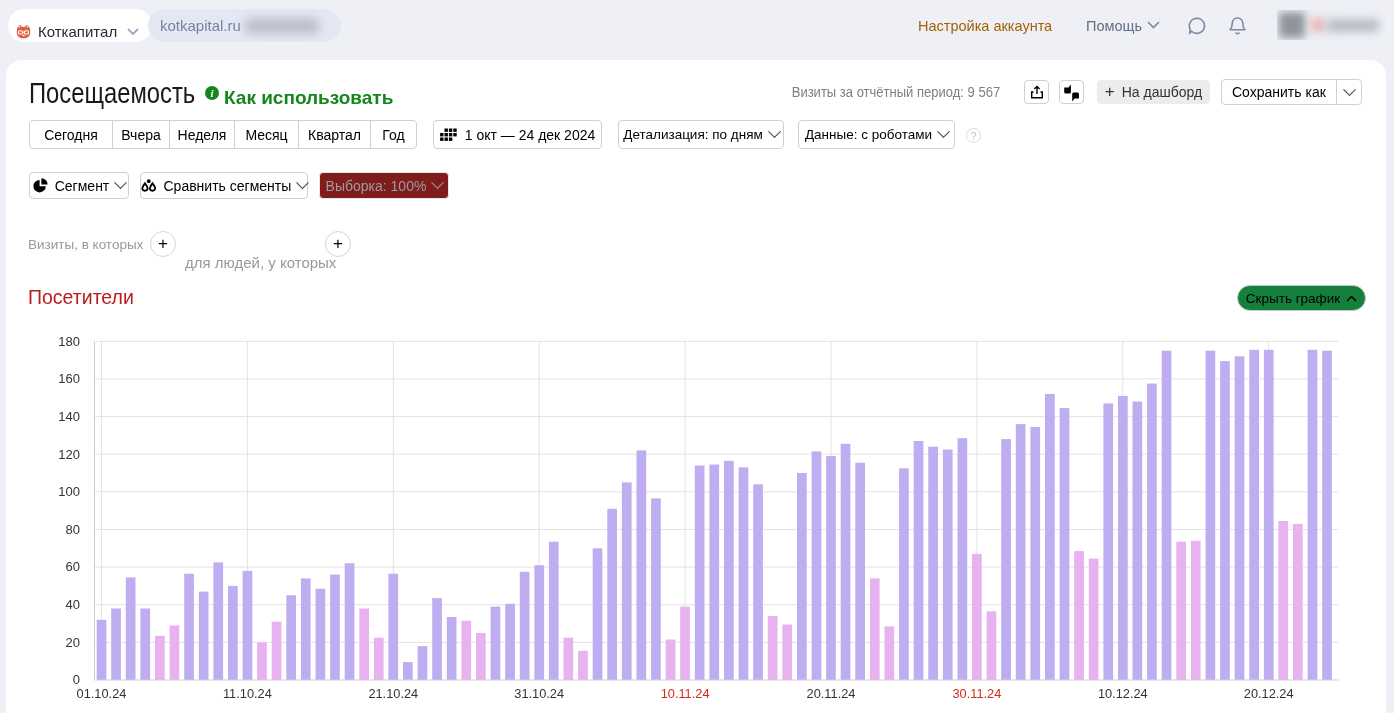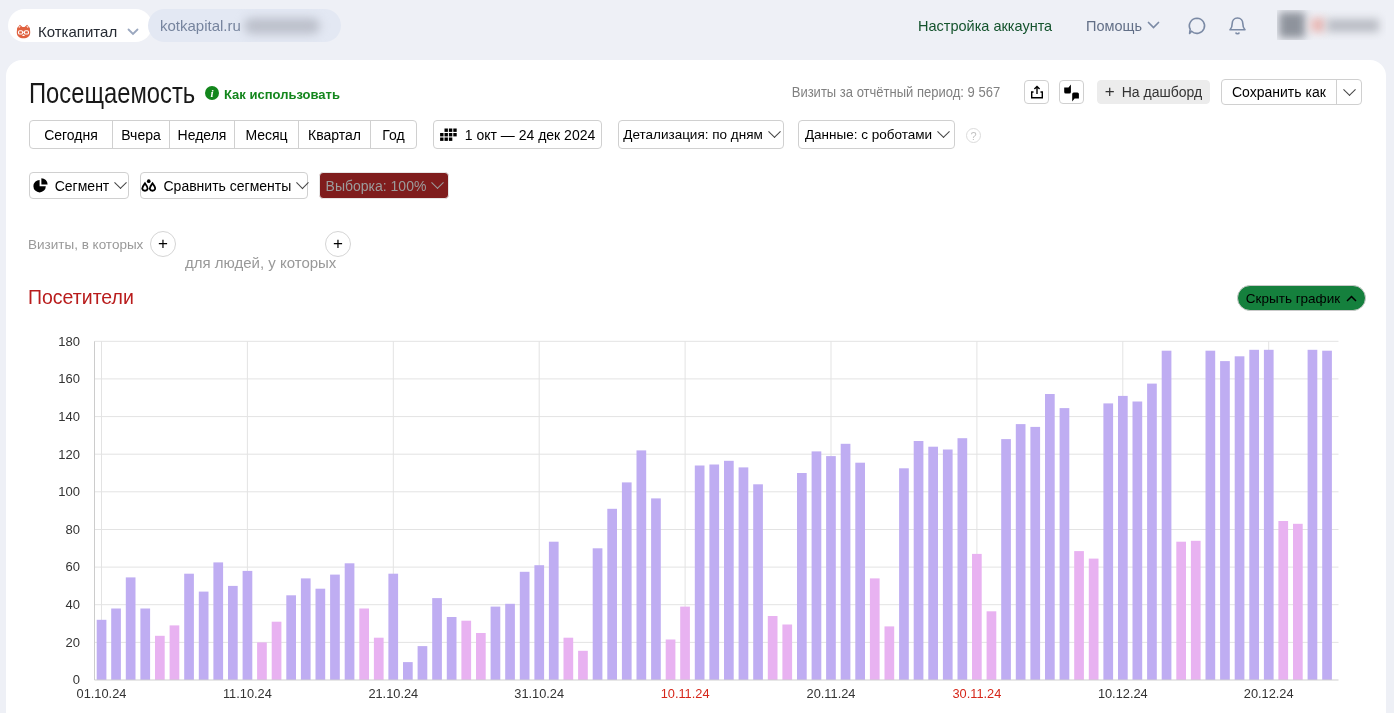--- a/index.html
+++ b/index.html
@@ -29,21 +29,21 @@
   </svg>
   <span style="font-size:15px;color:#262b33">Коткапитал</span>
   <svg width="12" height="8" viewBox="0 0 12 8" style="margin-left:10px">
       <path d="M1.5 1.5 L6 6 L10.5 1.5" fill="none" stroke="#9aa7bf" stroke-width="1.8" stroke-linecap="round"></path>
     </svg>
 </div>
 <div class="abs" style="left:148px;top:9px;width:193px;height:33px;border-radius:17px;background:#e3e8f3;display:flex;align-items:center;padding:0 12px;overflow:hidden">
   <span style="font-size:15px;color:#76849e">kotkapital.ru</span>
   <div style="margin-left:3px;width:76px;height:16px;border-radius:8px;background:#bcc0cb;filter:blur(5px)"></div>
 </div>
-<div class="abs" style="left:918px;top:18px;font-size:14.5px;color:#14532d">Настройка аккаунта</div>
+<div class="abs" style="left:918px;top:18px;font-size:14.5px;color:#a16207">Настройка аккаунта</div>
 <div class="abs" style="left:1086px;top:18px;font-size:14.5px;color:#626f87">Помощь</div>
 <svg class="abs" style="left:1147px;top:21px" width="13" height="9" viewBox="0 0 13 9">
     <path d="M1.5 1.5 L6.5 6.5 L11.5 1.5" fill="none" stroke="#7b8aa5" stroke-width="1.7" stroke-linecap="round"></path>
   </svg>
 <svg class="abs" style="left:1187px;top:16px" width="20" height="20" viewBox="0 0 20 20">
   <path d="M10 2.2 a7.6 7.6 0 1 1 -5.4 13 L2.6 17.4 L3.2 13.2 A7.6 7.6 0 0 1 10 2.2 Z" fill="none" stroke="#7b8aa5" stroke-width="1.6" stroke-linejoin="round"></path>
 </svg>
 <svg class="abs" style="left:1228px;top:16px" width="19" height="20" viewBox="0 0 19 20">
   <path d="M9.5 2 C6 2 4.2 4.6 4.2 7.5 C4.2 11.5 2.8 12.8 2 13.8 L17 13.8 C16.2 12.8 14.8 11.5 14.8 7.5 C14.8 4.6 13 2 9.5 2 Z" fill="none" stroke="#7b8aa5" stroke-width="1.6" stroke-linejoin="round"></path>
   <path d="M7.7 16.5 a1.9 1.9 0 0 0 3.6 0" fill="none" stroke="#7b8aa5" stroke-width="1.6"></path>
@@ -51,21 +51,21 @@
 <div class="abs" style="left:1277px;top:10px;width:109px;height:30px;overflow:hidden">
   <div class="abs" style="left:2px;top:2px;width:26px;height:26px;background:#8e939c;filter:blur(4px)"></div>
   <div class="abs" style="left:34px;top:8px;width:14px;height:14px;background:#e8b6b2;filter:blur(4px)"></div>
   <div class="abs" style="left:50px;top:9px;width:52px;height:13px;background:#b9bcc4;filter:blur(4px)"></div>
 </div>
 
 <div class="abs" style="left:6px;top:60px;width:1380px;height:653px;background:#fff;border-radius:16px 16px 0 0"></div>
 
 <div class="abs" style="left:29px;top:77px;font-size:29px;color:#191919;transform:scaleX(0.82);transform-origin:left top">Посещаемость</div>
 <div class="abs" style="left:205px;top:86px;width:14px;height:14px;border-radius:50%;background:#13861c;color:#fff;font-size:11px;font-style:italic;font-weight:bold;text-align:center;line-height:14px;font-family:'Liberation Serif',serif">i</div>
-<div class="abs" style="left:224px;top:87px;font-size:13px;font-weight:bold;color:#13861c">Как использовать</div>
+<div class="abs" style="left:224px;top:87px;font-size:19px;font-weight:bold;color:#13861c">Как использовать</div>
 <div class="abs" style="right:394px;top:84px;font-size:14px;color:#808080;transform:scaleX(0.93);transform-origin:right top">Визиты за отчётный период: 9 567</div>
 <div class="btn" style="left:1024px;top:80px;width:25px;height:24px">
   <svg width="14" height="14" viewBox="0 0 14 14">
       <g stroke="#000" stroke-width="1.4" fill="none">
         <path d="M7 9 L7 1.6 M4.4 4 L7 1.4 L9.6 4"></path>
         <path d="M3.5 7 H1.7 V12.7 H12.3 V7 H10.5"></path>
       </g>
     </svg>
 </div>
 <div class="btn" style="left:1059px;top:80px;width:25px;height:24px">

